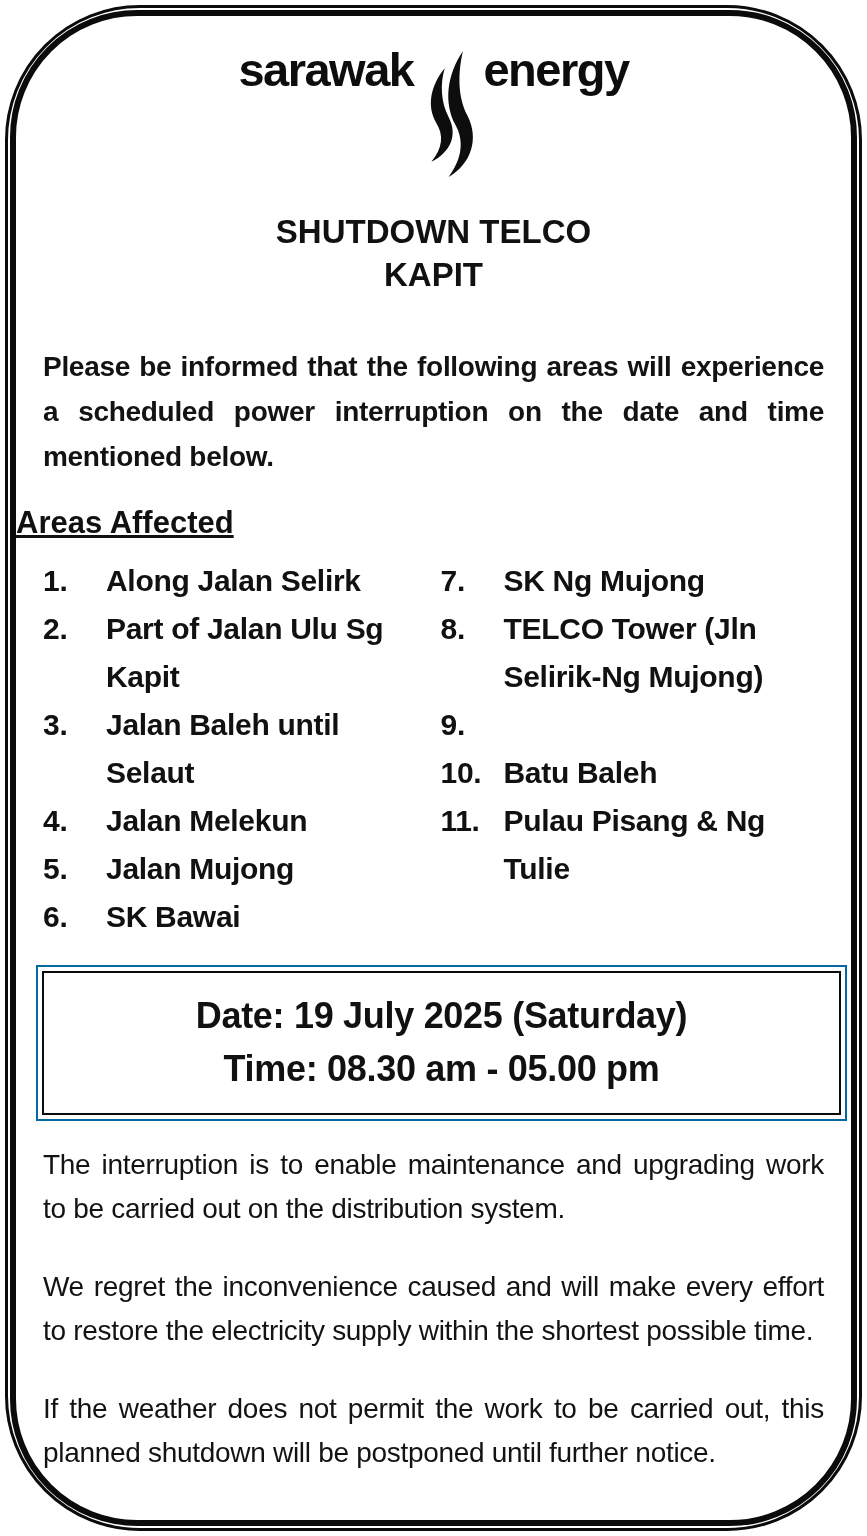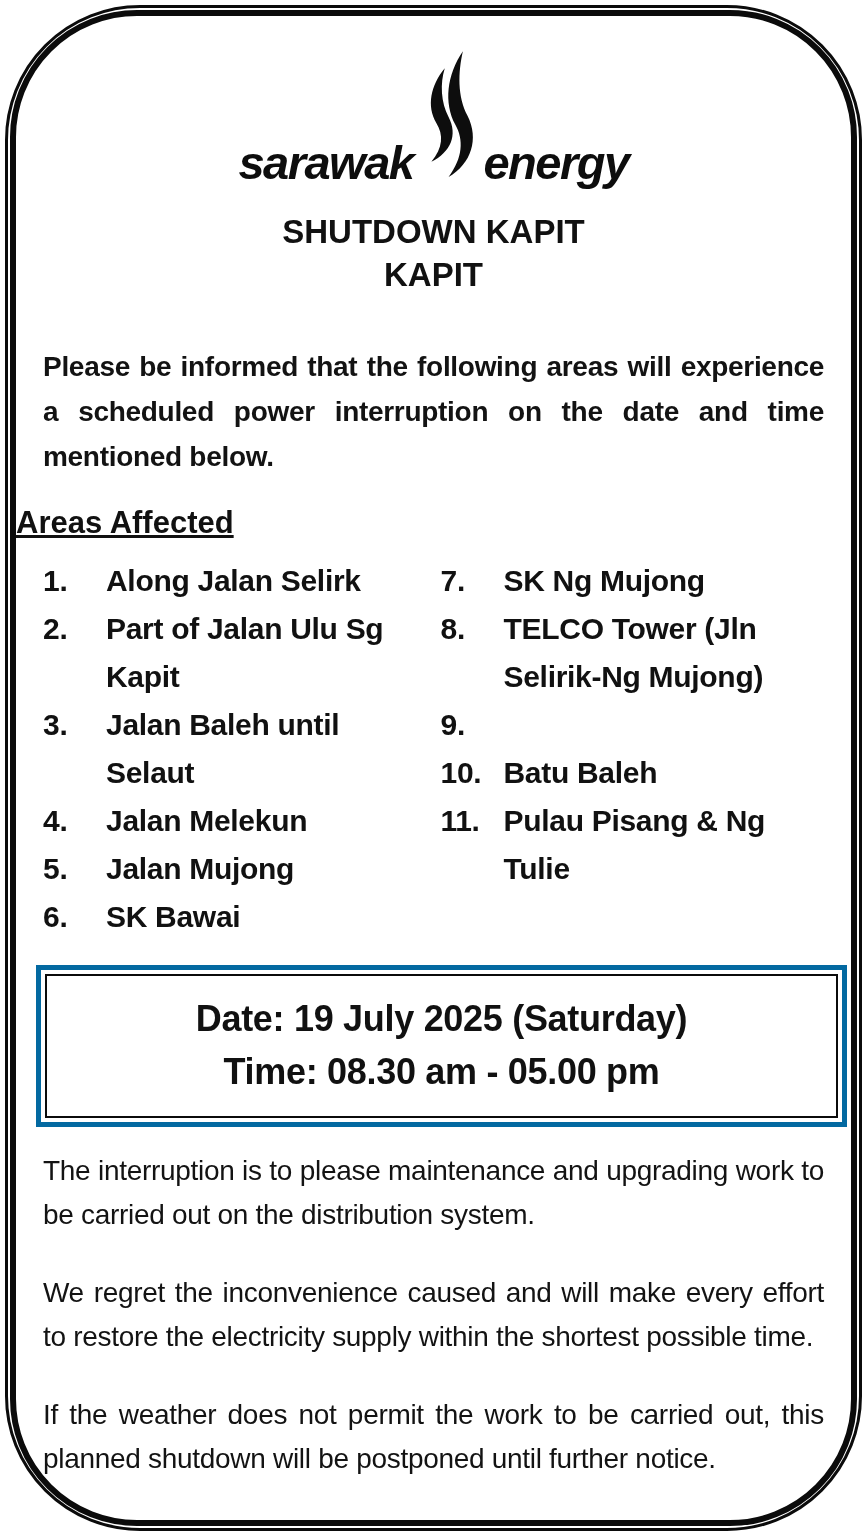--- a/index.html
+++ b/index.html
@@ -32,23 +32,22 @@
     display: flex;
     flex-direction: column;
   }
   .pad { padding-left: 27px; padding-right: 27px; }
 
   
   .logo-row {
     margin-top: 26px;
     height: 150px;
     display: flex;
-    align-items: flex-end;
+    align-items: flex-start;
     justify-content: center;
-    font-style: italic;
   }
   .logo-word {
     font-size: 47px;
     font-weight: 700;
     letter-spacing: -1.5px;
     color: #0d0d0d;
   }
   .flame {
     width: 62px;
     height: 148px;
@@ -99,21 +98,21 @@
     line-height: 48px;
     letter-spacing: -0.3px;
     color: #111;
   }
 
   
   .date-section {
     margin-top: 24px;
     margin-left: 20px;
     margin-right: 4px;
-    border: 5px solid #0369a1;
+    border: 2px solid #0369a1;
     padding: 4px;
     flex: none;
   }
   .date-box {
     border: 2px solid #0b0b0b;
     padding: 16px 10px 18px;
     text-align: center;
     font-weight: 700;
     font-size: 36px;
     line-height: 53px;
@@ -150,21 +149,21 @@
       <div class="logo-row pad">
         <span class="logo-word">sarawak</span>
         <svg class="flame" viewBox="0 0 65 140" aria-hidden="true">
           <path fill="#0d0d0d" d="M27,20 C12,38 8,60 18,77 C26,90 25,103 13,118 C33,108 41,90 31,71 C23,56 22,36 27,20 Z"></path>
           <path fill="#0d0d0d" d="M46,2 C29,27 26,56 38,79 C47,95 46,114 31,134 C55,120 63,94 51,70 C40,49 41,24 46,2 Z"></path>
         </svg>
         <span class="logo-word">energy</span>
       </div>
 
       <div class="title-block">
-        <div>SHUTDOWN KAPIT</div>
+        <div>SHUTDOWN TELCO</div>
         <div>KAPIT</div>
       </div>
 
       <div class="intro pad">Please be informed that the following areas will experience a scheduled power interruption on the date and time mentioned below.</div>
 
       <div class="areas-heading">Areas Affected</div>
 
       <div class="areas-grid pad">
         <div>
           <div class="area-item">
@@ -216,21 +215,21 @@
       </div>
 
       <div class="date-section">
         <div class="date-box">
           <div>Date: 19 July 2025 (Saturday)</div>
           <div>Time: 08.30 am - 05.00 pm</div>
         </div>
       </div>
 
       <div class="body-copy pad">
-        <p class="para">The interruption is to please maintenance and upgrading work to be carried out on the distribution system.</p>
+        <p class="para">The interruption is to enable maintenance and upgrading work to be carried out on the distribution system.</p>
         <p class="para">We regret the inconvenience caused and will make every effort to restore the electricity supply within the shortest possible time.</p>
         <p class="para">If the weather does not permit the work to be carried out, this planned shutdown will be postponed until further notice.</p>
         <div class="contact">
           <div>For further information, please contact our Customer Careline at</div>
 
         </div>
       </div>
 
     </div>
   </div>

